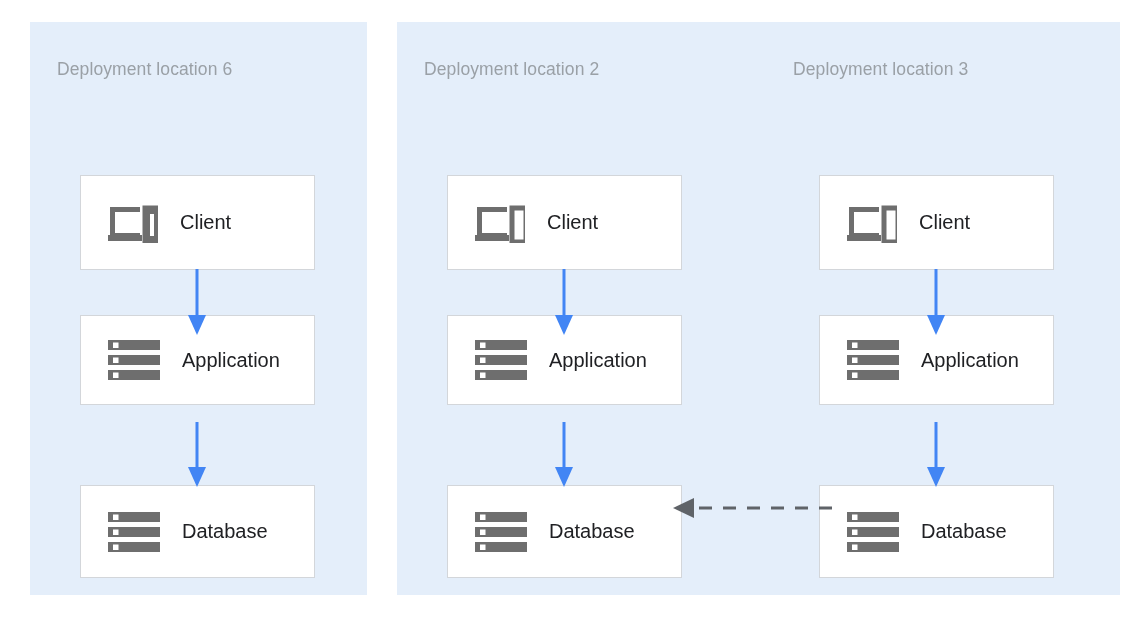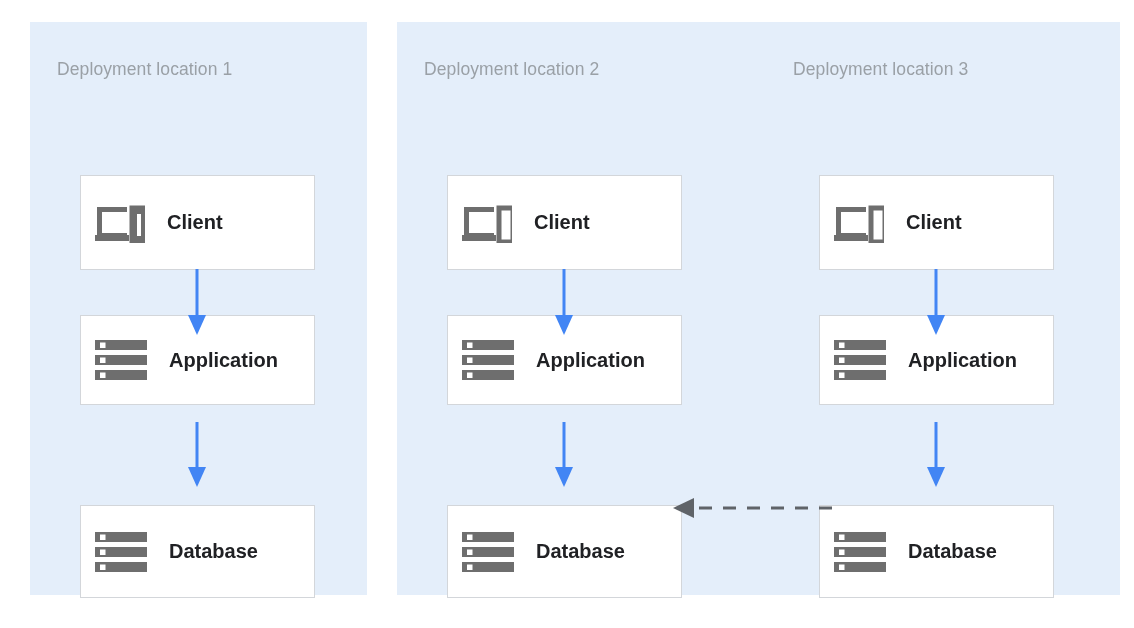--- a/index.html
+++ b/index.html
@@ -41,34 +41,33 @@
   }
 
   
   .node {
     position: absolute;
     background: #ffffff;
     border: 1px solid #d3d6da;
     box-sizing: border-box;
     display: flex;
     align-items: center;
-    padding-left: 14px;
-    font-weight: bold;
+    padding-left: 27px;
   }
   .node-label {
     font-size: 20px;
     color: #202124;
     margin-left: 22px;
     white-space: nowrap;
   }
 
   
   .row-client   { top: 153px; height: 95px; }
   .row-app      { top: 293px; height: 90px; }
-  .row-db       { top: 463px; height: 93px; margin-top: 20px; }
+  .row-db       { top: 463px; height: 93px; }
 
   .w-z1 { width: 235px; }
   .w-z2 { width: 235px; }
   .w-z3 { width: 235px; }
 
   #zone-1 .node { left: 50px; }
   #zone-2 .node { left: 50px; }
   #zone-3 .node { left: 53px; }
 
   
@@ -95,21 +94,21 @@
     height: 30px;
     pointer-events: none;
   }
 </style>
 </head>
 <body>
 
 <div id="canvas">
 
   <div class="zone" id="zone-1">
-    <div class="zone-title">Deployment location 1</div>
+    <div class="zone-title">Deployment location 6</div>
 
     <div class="node row-client w-z1">
       <svg class="icon" width="50" height="40" viewBox="0 0 50 40" aria-hidden="true">
         <path fill="#6e6e6e" d="M2 4 h30 v5 H7 v21 h25 v5 H2 Z"></path>
         <rect x="0" y="32" width="34" height="6" fill="#6e6e6e"></rect>
         <path fill="#6e6e6e" d="M38 6 h12 v32 H38 Z M42 11 h4 v22 h-4 Z" fill-rule="evenodd"></path>
         <rect x="37" y="5" width="14" height="34" fill="none" stroke="#6e6e6e" stroke-width="5"></rect>
       </svg>
       <span class="node-label">Client</span>
     </div>

